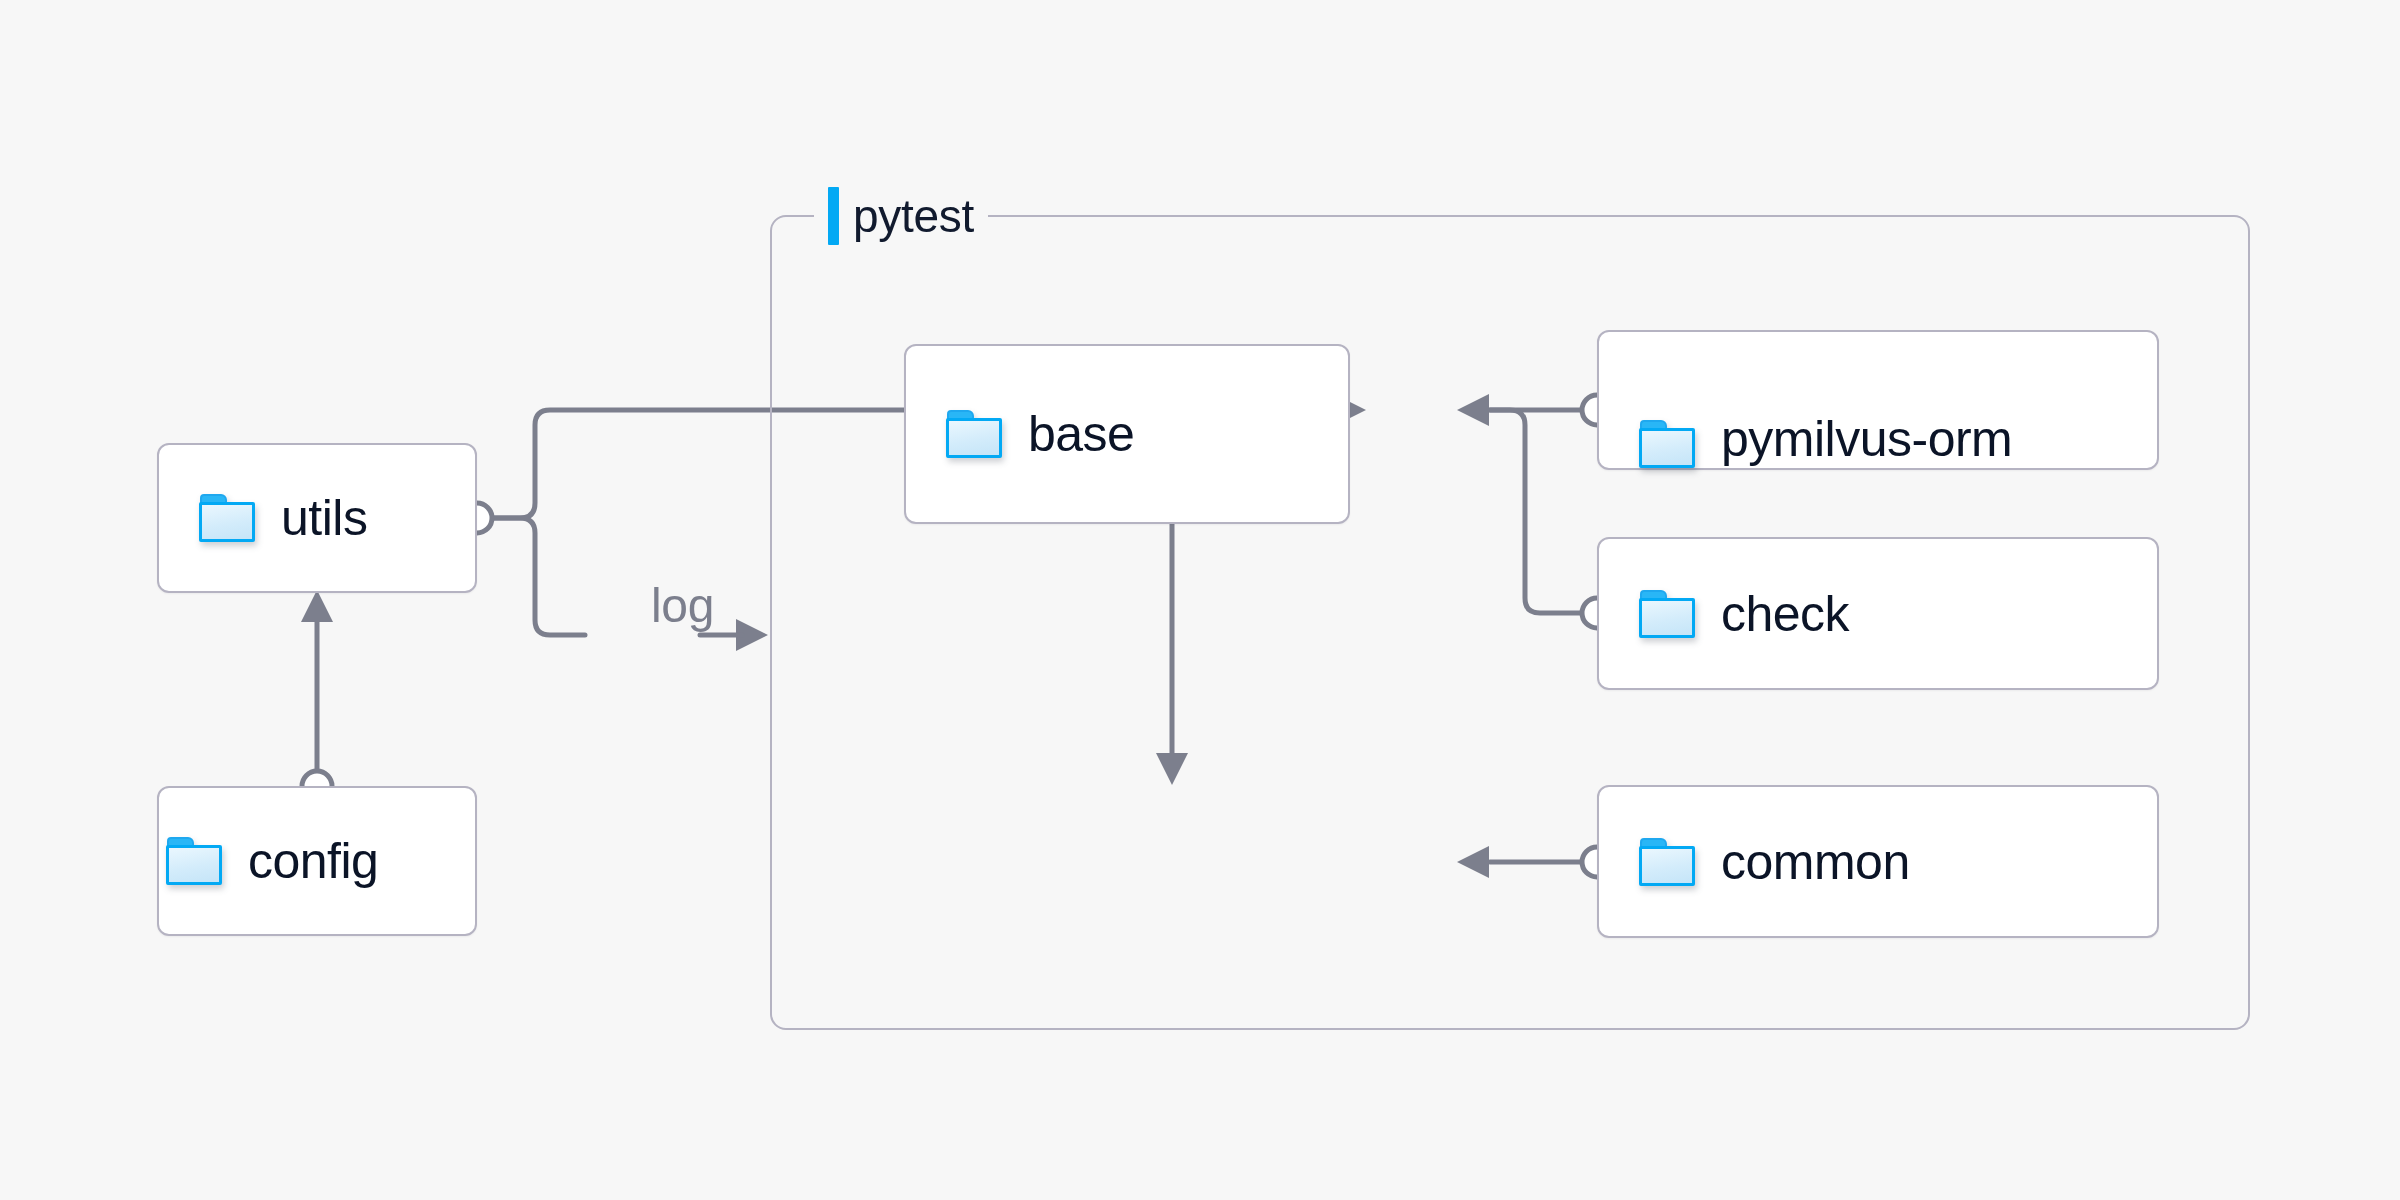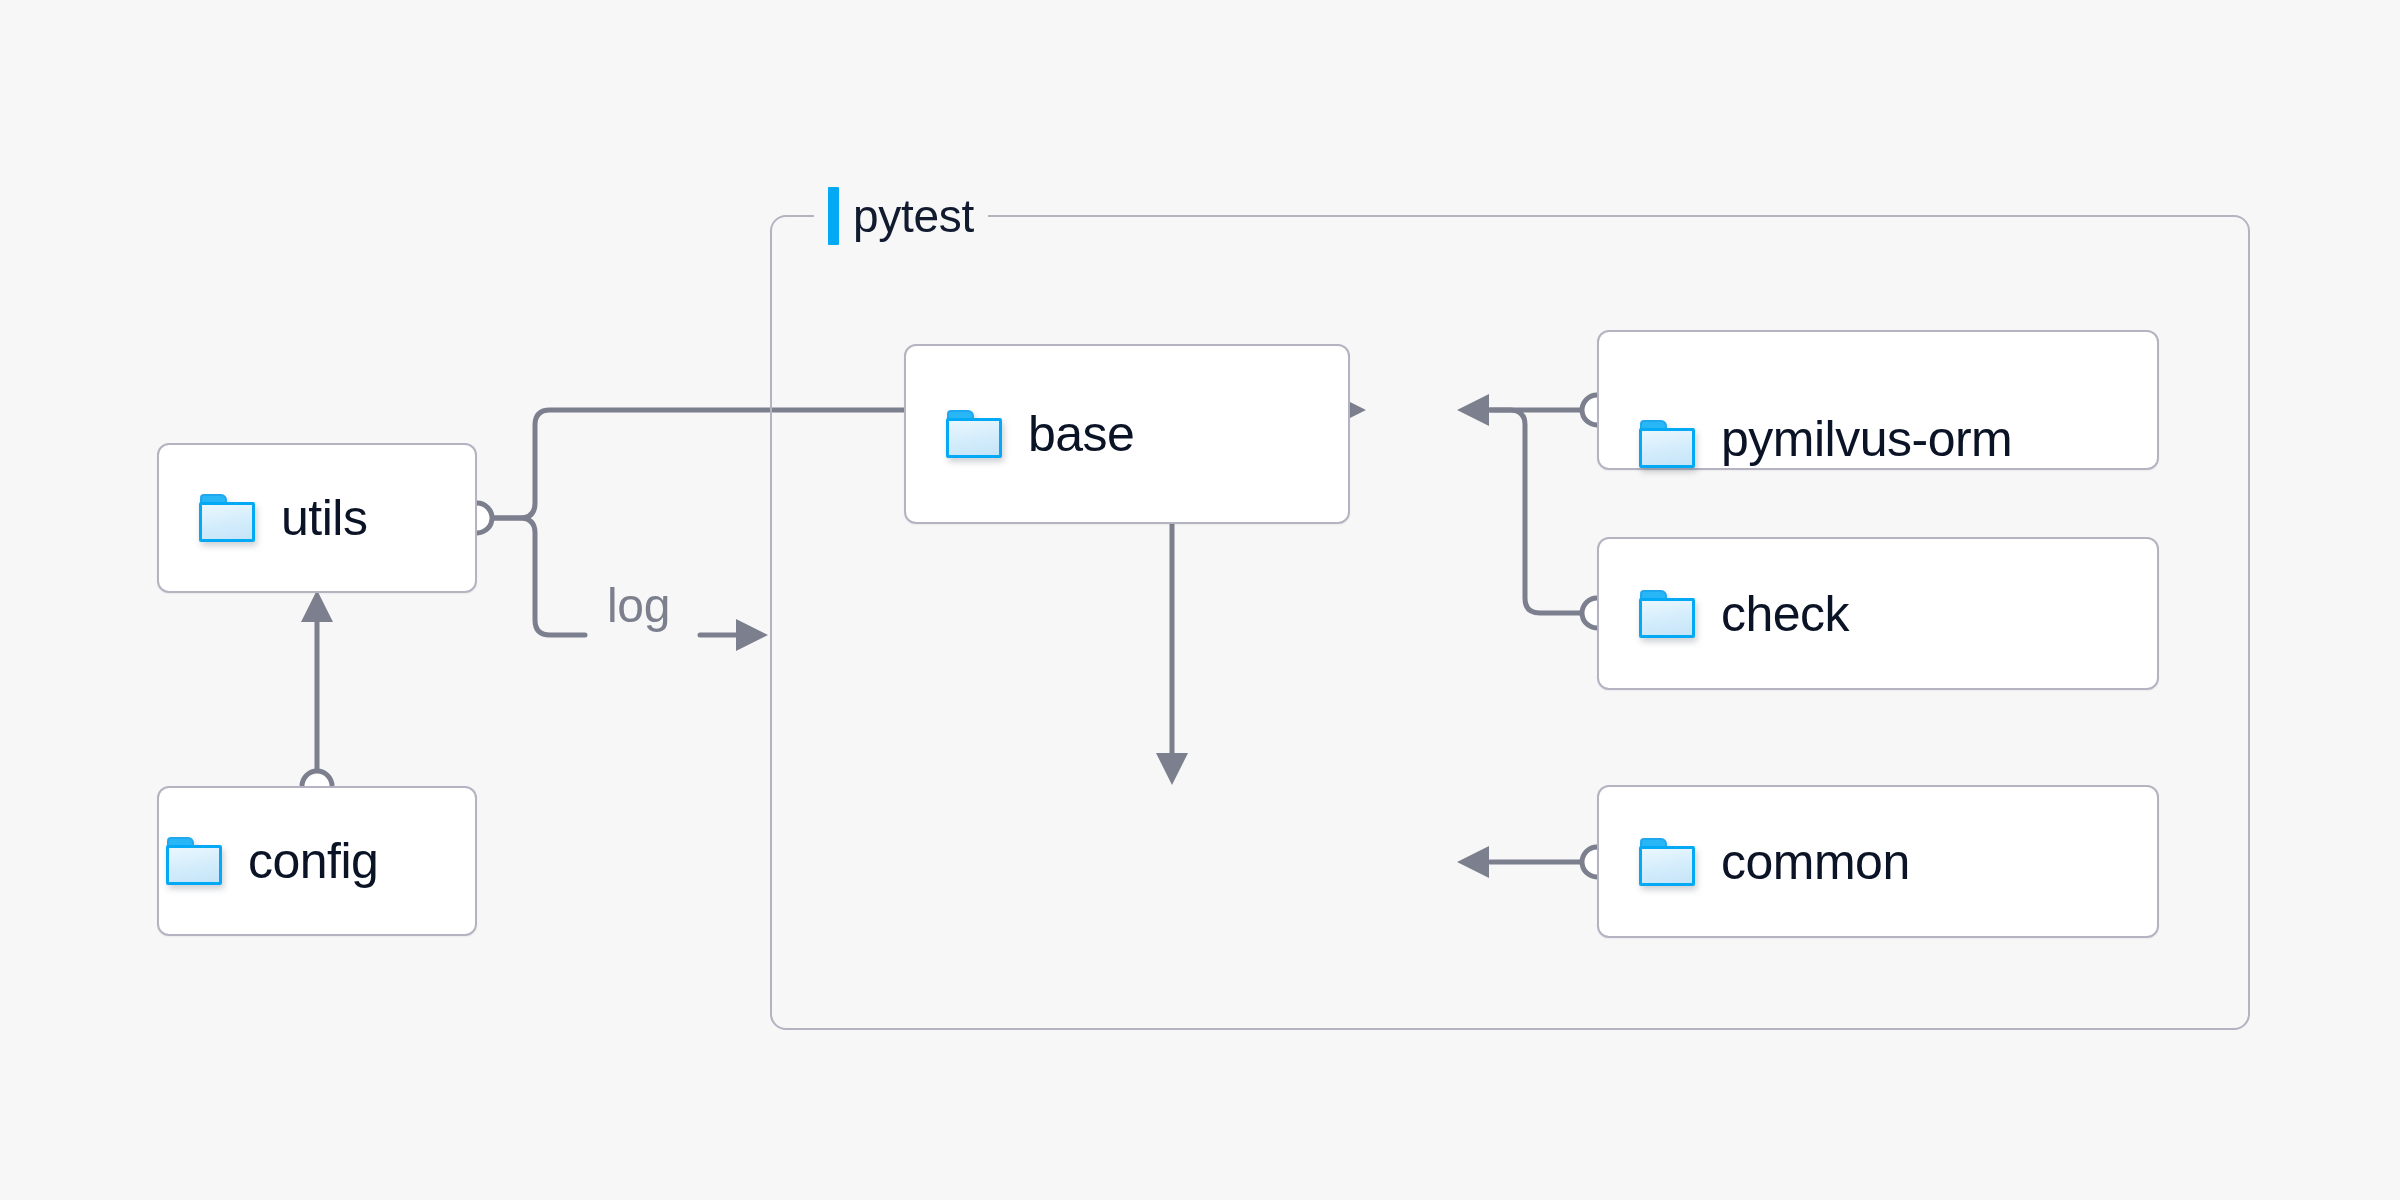--- a/index.html
+++ b/index.html
@@ -118,20 +118,21 @@
   .arrow-head {
     fill: #7c7f8d;
   }
   
   .edge-label {
     position: absolute;
     font-size: 48px;
     color: #7c7f8d;
     letter-spacing: -0.3px;
     white-space: nowrap;
+    margin-left: 44px;
   }
 </style>
 </head>
 <body>
 
 <div id="canvas">
 
   <svg id="edges" viewBox="0 0 2400 1200">
 
     <g>

